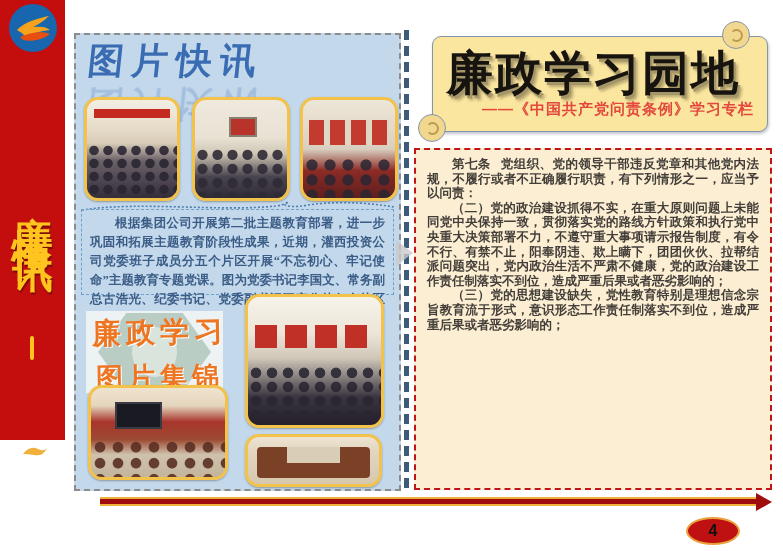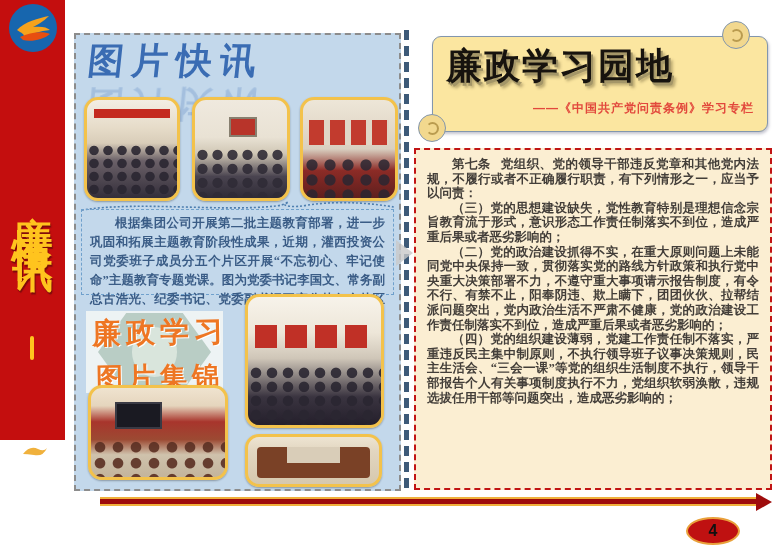--- a/index.html
+++ b/index.html
@@ -102,23 +102,23 @@
   .banner{position:absolute;left:424px;top:30px;width:350px;height:102px;}
   .banner-body{position:absolute;left:8px;top:6px;right:6px;bottom:0;background:#FBE6A0;
                border:1px solid #8296AD;border-radius:9px;box-shadow:1px 2px 3px rgba(90,90,120,.35);}
   .curl{position:absolute;width:26px;height:26px;border-radius:50%;background:#F2D88E;
         border:1px solid #8296AD;z-index:2;}
   .curl::after{content:"";position:absolute;left:7px;top:7px;width:9px;height:9px;border-radius:50%;
         border:2px solid #B99B4F;border-left-color:rgba(0,0,0,0);}
   .curl.tr{right:24px;top:-9px;}
   .curl.bl{left:-6px;bottom:-10px;}
   .banner-title{position:absolute;left:22px;top:12px;font-family:"Liberation Serif",serif;
-        font-size:36px;font-weight:900;color:#17130E;letter-spacing:2px;
+        font-size:47px;font-weight:900;color:#17130E;letter-spacing:2px;
         text-shadow:2px 3px 0 #A49668,4px 5px 3px rgba(60,50,20,.35);z-index:3;white-space:nowrap;}
-  .banner-sub{position:absolute;right:20px;top:70px;font-size:12px;font-weight:700;
+  .banner-sub{position:absolute;right:20px;top:70px;font-size:15px;font-weight:700;
         color:#E2483C;letter-spacing:1px;z-index:3;white-space:nowrap;}
 
   
   .article{position:absolute;left:414px;top:148px;width:358px;height:342px;background:#FBEED2;
            border:2px dashed #C11414;box-sizing:border-box;padding:7px 11px 6px 11px;}
   .article p{margin:0;text-indent:2em;font-family:"Liberation Serif",serif;
              font-size:12.5px;line-height:14.6px;color:#433E39;font-weight:700;text-align:justify;}
   .article .term b{margin-right:10px;}
 
   
@@ -192,23 +192,22 @@
     <div class="curl tr"></div>
     <div class="curl bl"></div>
     <div class="banner-title">廉政学习园地</div>
     <div class="banner-sub">——《中国共产党问责条例》学习专栏</div>
   </div>
 
   <div class="article">
     <p class="term">
       <b>第七条</b><span>党组织、党的领导干部违反党章和其他党内法规，不履行或者不正确履行职责，有下列情形之一，应当予以问责：</span>
     </p>
+    <p>（二）党的政治建设抓得不实，在重大原则问题上未能同党中央保持一致，贯彻落实党的路线方针政策和执行党中央重大决策部署不力，不遵守重大事项请示报告制度，有令不行、有禁不止，阳奉阴违、欺上瞒下，团团伙伙、拉帮结派问题突出，党内政治生活不严肃不健康，党的政治建设工作责任制落实不到位，造成严重后果或者恶劣影响的；</p>
     <p>（三）党的思想建设缺失，党性教育特别是理想信念宗旨教育流于形式，意识形态工作责任制落实不到位，造成严重后果或者恶劣影响的；</p>
-    <p>（二）党的政治建设抓得不实，在重大原则问题上未能同党中央保持一致，贯彻落实党的路线方针政策和执行党中央重大决策部署不力，不遵守重大事项请示报告制度，有令不行、有禁不止，阳奉阴违、欺上瞒下，团团伙伙、拉帮结派问题突出，党内政治生活不严肃不健康，党的政治建设工作责任制落实不到位，造成严重后果或者恶劣影响的；</p>
-    <p>（四）党的组织建设薄弱，党建工作责任制不落实，严重违反民主集中制原则，不执行领导班子议事决策规则，民主生活会、“三会一课”等党的组织生活制度不执行，领导干部报告个人有关事项制度执行不力，党组织软弱涣散，违规选拔任用干部等问题突出，造成恶劣影响的；</p>
   </div>
 
   <div class="ribbon"></div>
   <div class="ribbon-arrow"></div>
   <div class="page-oval">
     <span>4</span>
   </div>
 
 </div>
 

